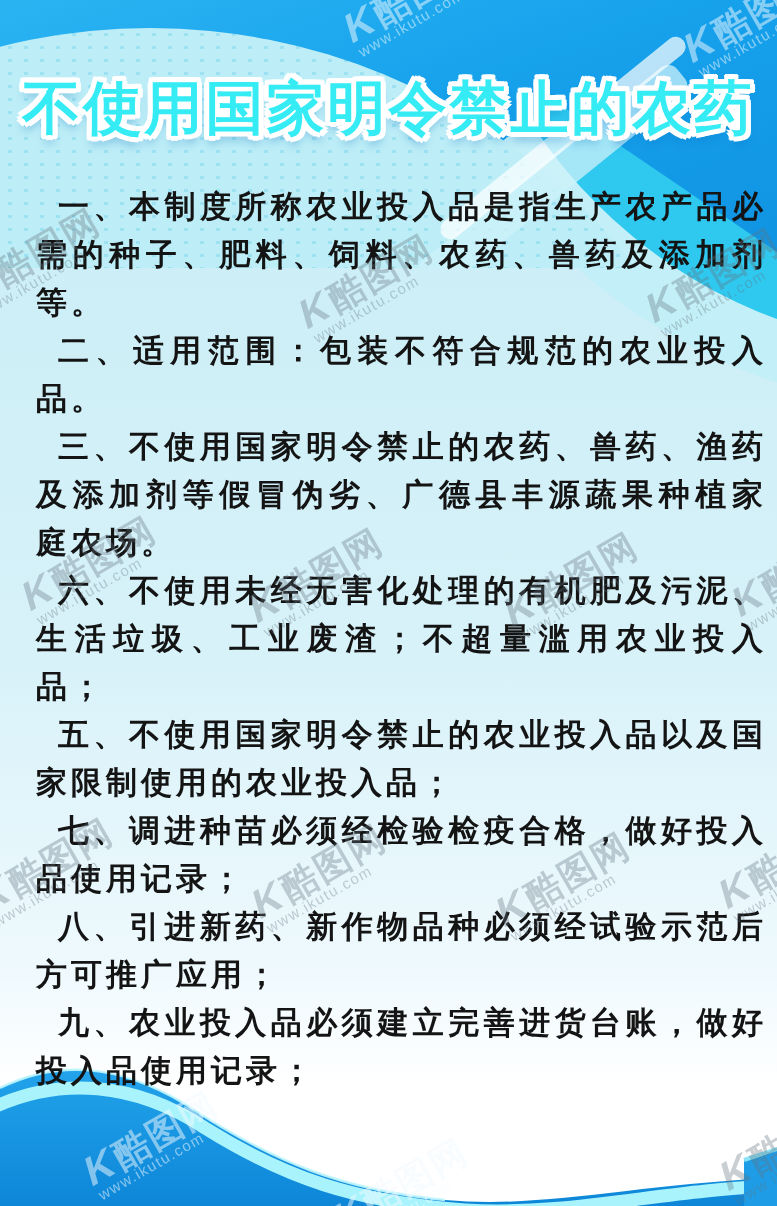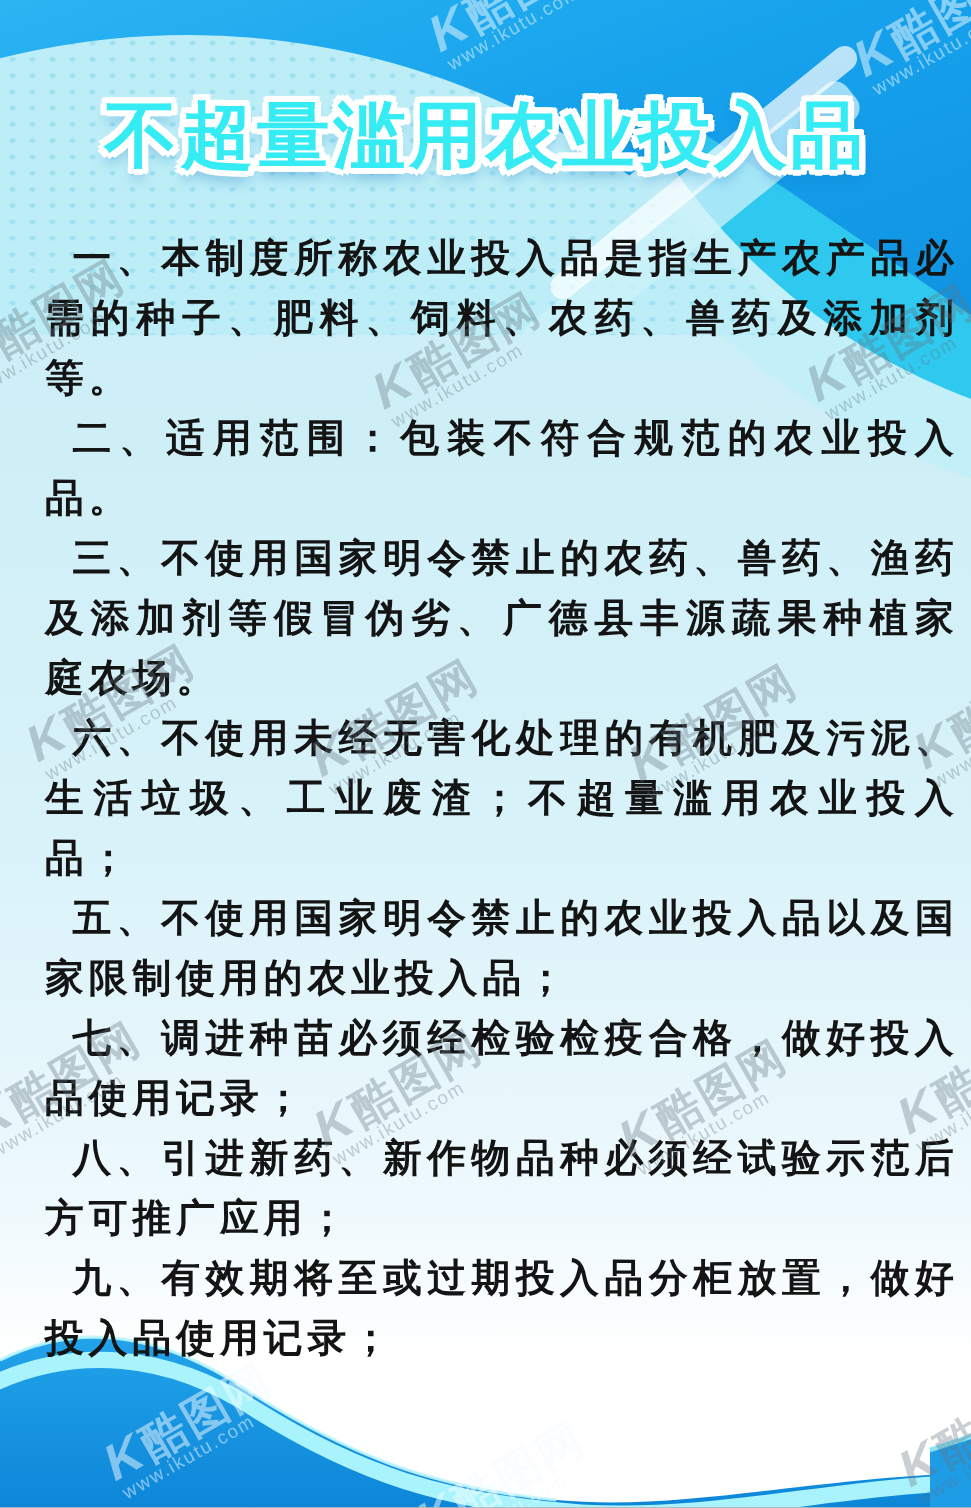--- a/index.html
+++ b/index.html
@@ -83,32 +83,32 @@
 
   <div class="arc arc-pale"></div>
   <div class="arc arc-bright"></div>
   <div class="arc arc-blue"></div>
 
   <div class="header-zone">
     <div class="header-blue"></div>
     <div class="dotted-circle"></div>
     <div class="streak streak-cyan"></div>
     <div class="streak streak-white"></div>
-    <div class="header-title">不超量滥用农业投入品</div>
+    <div class="header-title">不使用国家明令禁止的农药</div>
   </div>
 
   <div class="rules">
       <p>一、本制度所称农业投入品是指生产农产品必需的种子、肥料、饲料、农药、兽药及添加剂等。</p>
       <p>二、适用范围：包装不符合规范的农业投入品。</p>
       <p>三、不使用国家明令禁止的农药、兽药、渔药及添加剂等假冒伪劣、广德县丰源蔬果种植家庭农场。</p>
       <p>六、不使用未经无害化处理的有机肥及污泥、生活垃圾、工业废渣；不超量滥用农业投入品；</p>
       <p>五、不使用国家明令禁止的农业投入品以及国家限制使用的农业投入品；</p>
       <p>七、调进种苗必须经检验检疫合格，做好投入品使用记录；</p>
       <p>八、引进新药、新作物品种必须经试验示范后方可推广应用；</p>
-      <p>九、有效期将至或过期投入品分柜放置，做好投入品使用记录；</p>
+      <p>九、农业投入品必须建立完善进货台账，做好投入品使用记录；</p>
     </div>
 
   <div class="wm light" style="left:340px;top:-28px">
     <div class="wm-top"><span class="wm-k">K</span><span>酷图网</span></div>
     <div class="wm-url">www.ikutu.com</div>
   </div>
   <div class="wm light" style="left:680px;top:-8px">
     <div class="wm-top"><span class="wm-k">K</span><span>酷图网</span></div>
     <div class="wm-url">www.ikutu.com</div>
   </div>

